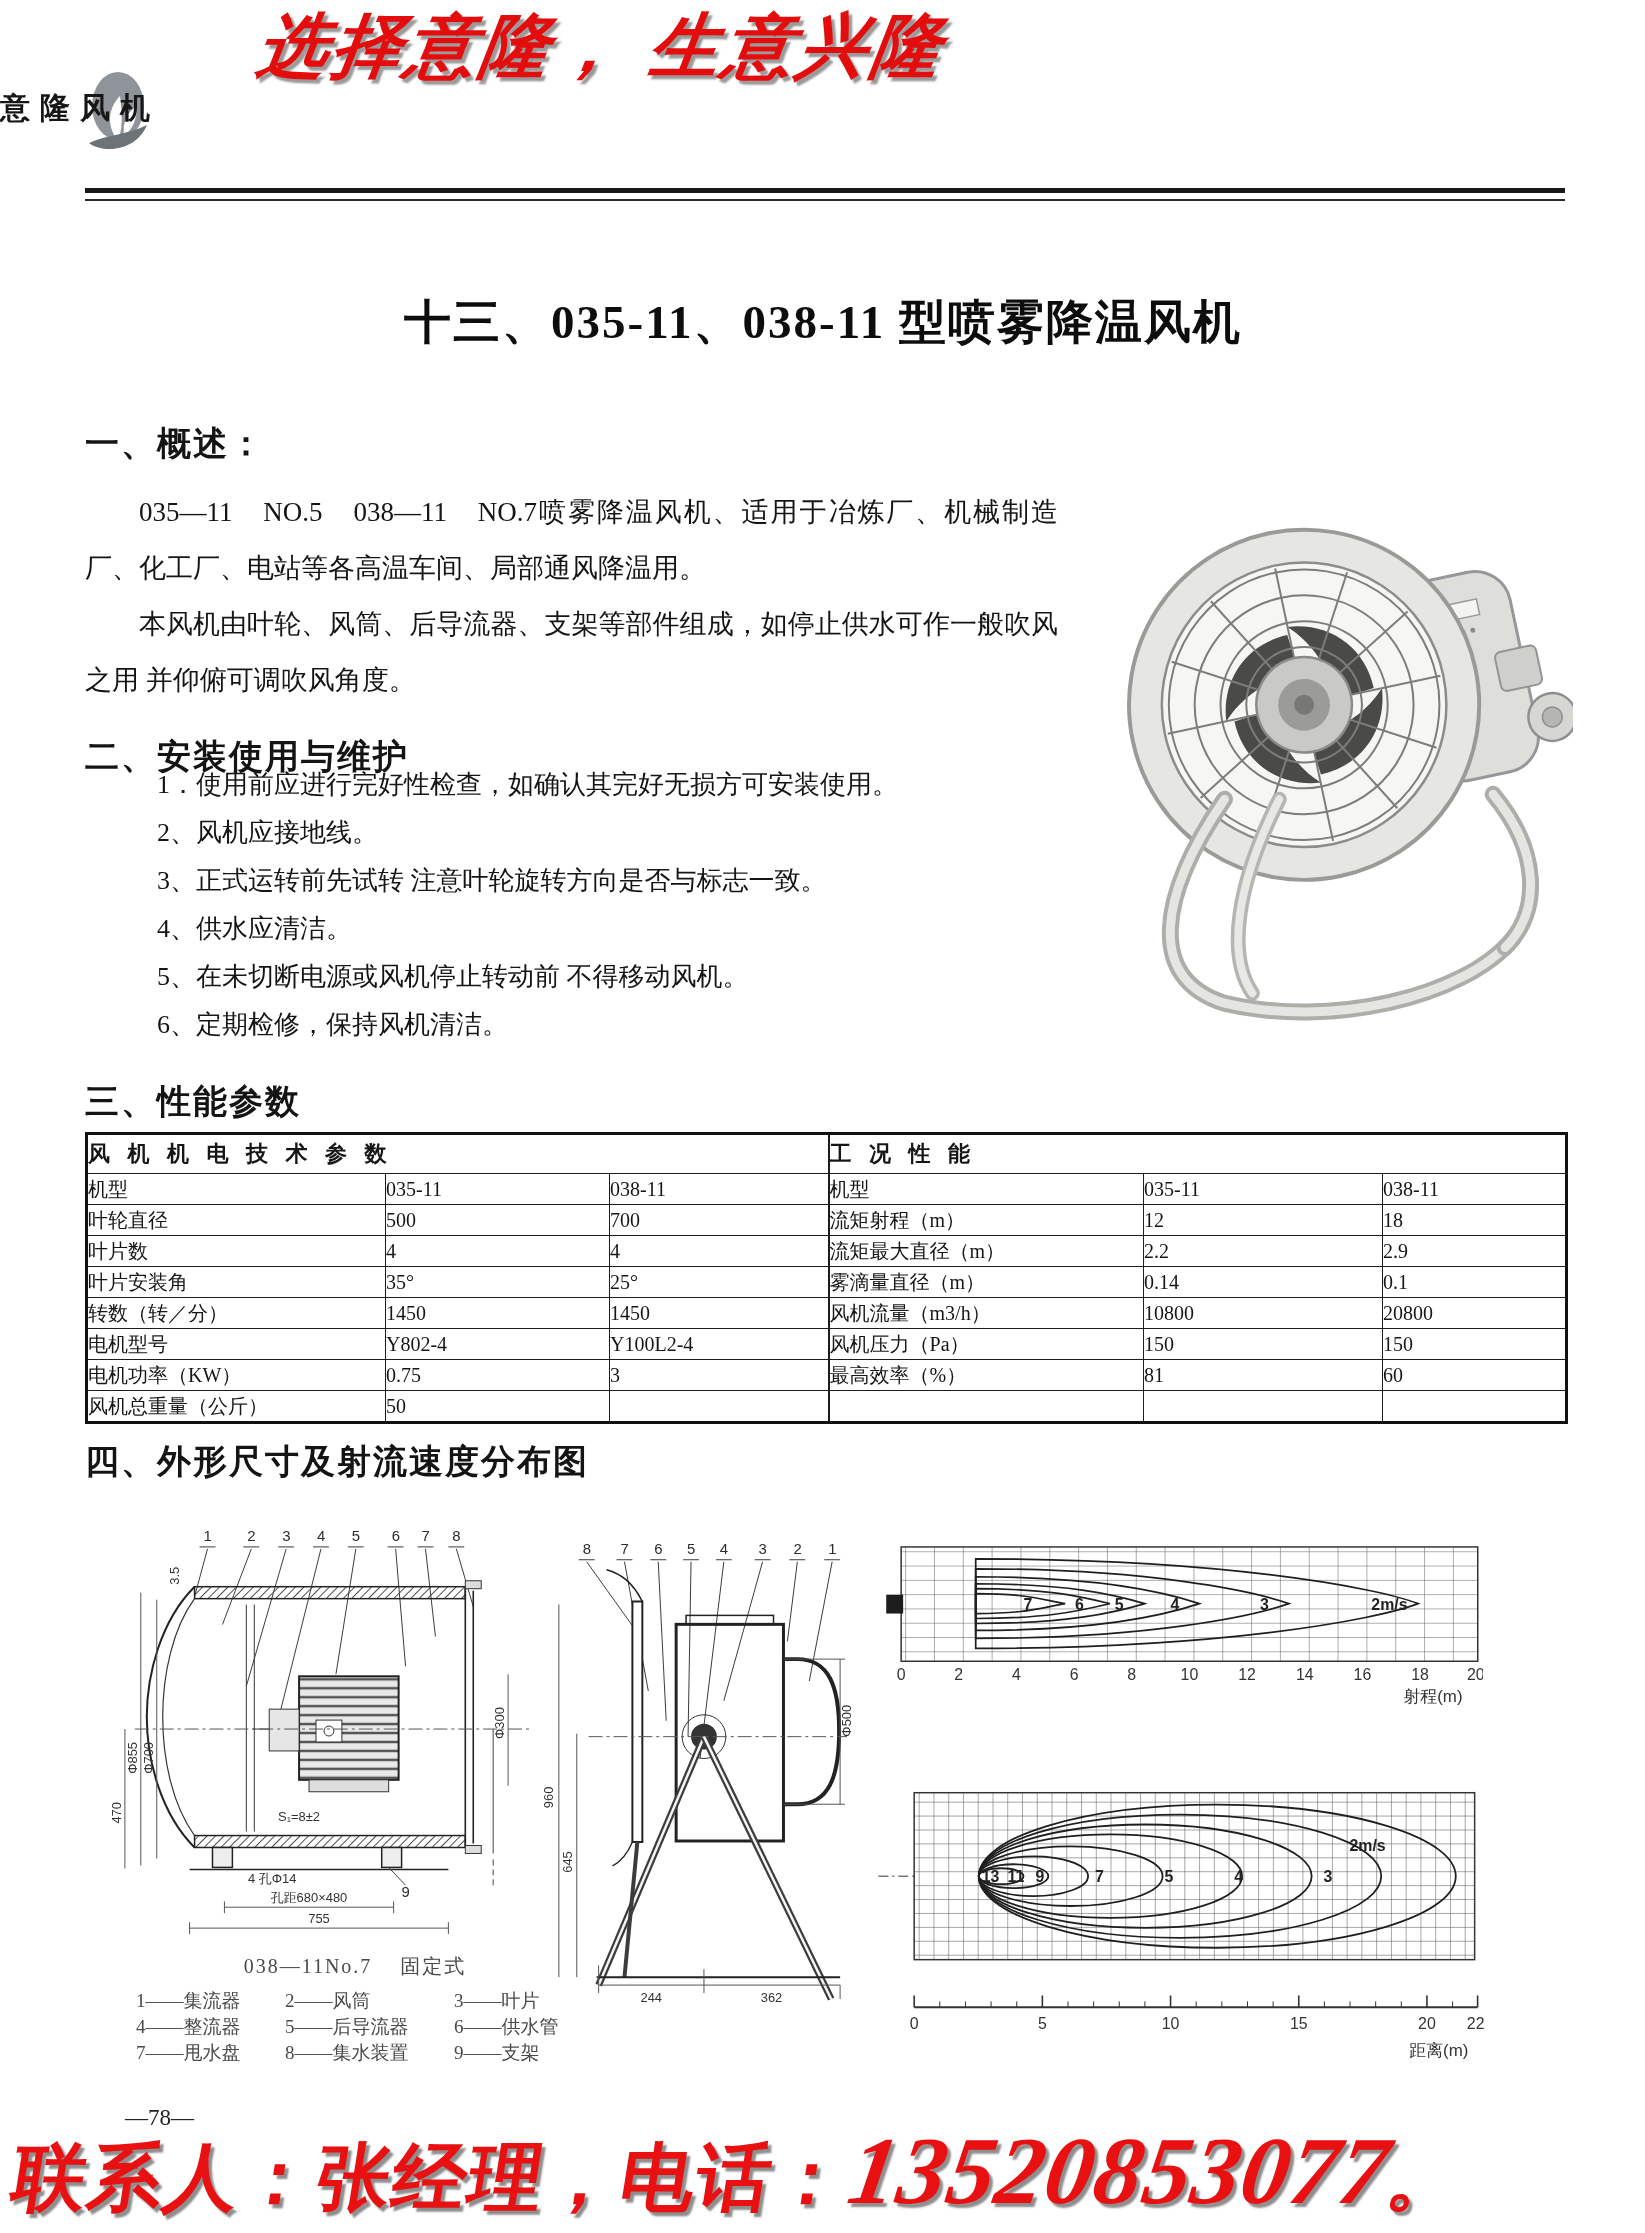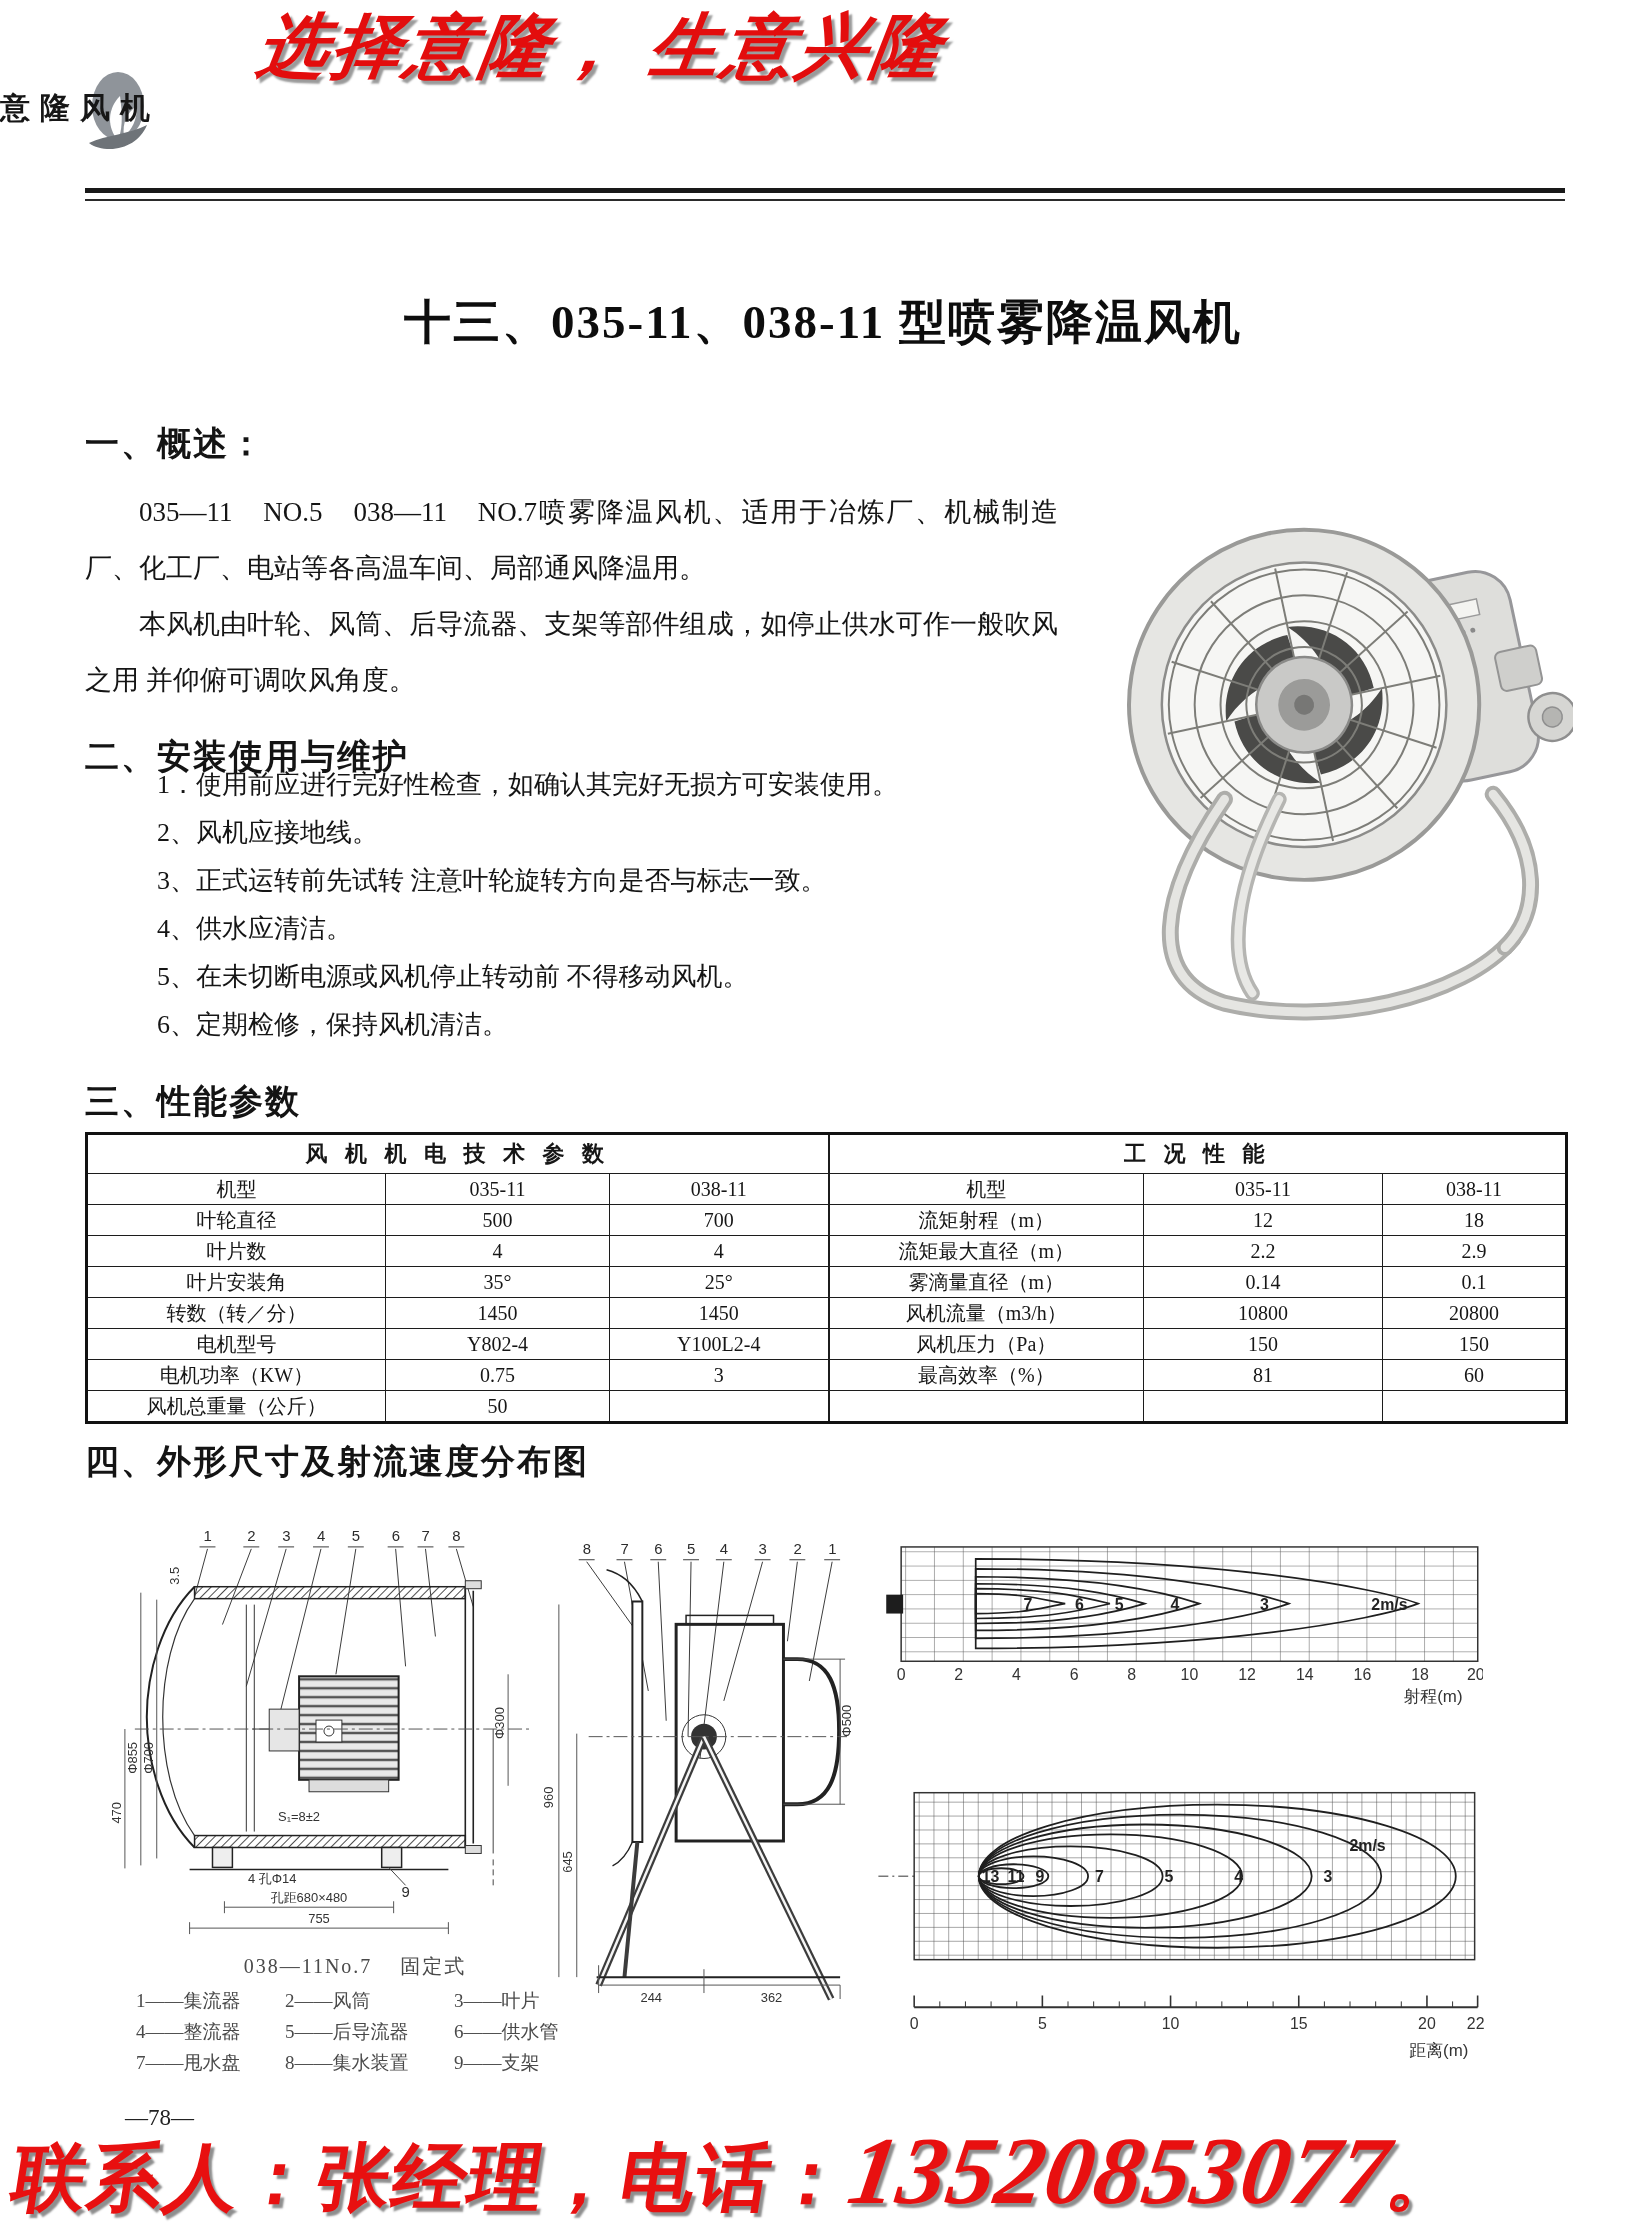--- a/index.html
+++ b/index.html
@@ -32,37 +32,37 @@
   .overview-text p{margin:0;text-indent:2em;}
 
   .install-list{position:absolute;left:157px;top:761px;width:915px;font-size:26px;
                 line-height:48px;color:#151515;}
 
   .photo{position:absolute;left:1075px;top:466px;width:498px;height:577px;}
 
   
   .perf-table{position:absolute;left:85px;top:1132px;width:1480px;border-collapse:collapse;
               font-size:20px;color:#161616;table-layout:fixed;}
-  .perf-table th,.perf-table td{border:1.5px solid #1c1c1c;text-align:center;padding:0;height:30px;
+  .perf-table th,.perf-table td{border:1.5px solid #1c1c1c;text-align:left;padding:0;height:30px;
               overflow:hidden;white-space:nowrap;}
   .perf-table th{height:38px;font-size:22px;font-weight:bold;letter-spacing:6px;}
   .perf-table .mid{border-left:2.5px solid #1c1c1c;}
   .perf-table{border:3px solid #111;}
   .perf-table tr:first-child th{border-top:3px solid #111;}
 
   
   .diagram{position:absolute;}
   .d-left{left:95px;top:1525px;width:443px;height:428px;}
   .d-mid{left:537px;top:1510px;width:320px;height:499px;}
   .d-chart-top{left:876px;top:1537px;width:607px;height:169px;}
   .d-chart-bottom{left:874px;top:1746px;width:612px;height:318px;}
 
   .legend-block{position:absolute;left:136px;top:1953px;width:438px;color:#3e3e3e;}
   .legend-caption{font-size:20px;letter-spacing:2px;text-align:center;margin-bottom:8px;color:#4a4a4a;}
-  .legend-grid{display:grid;grid-template-columns:149px 169px 119px;row-gap:5px;
+  .legend-grid{display:grid;grid-template-columns:149px 169px 119px;
                font-size:19px;color:#4a4a4a;}
 
   .page-number{position:absolute;left:125px;top:2105px;font-size:23px;color:#222;z-index:3;}
 
   .contact{position:absolute;left:14px;top:2115px;width:1632px;white-space:nowrap;z-index:2;
            color:#e81010;transform:skewX(-9deg);font-weight:900;
            text-shadow:4px 4px 2px #8e8e8e;display:flex;align-items:baseline;}
   .contact .pre{font-size:74px;letter-spacing:2px;}
   .contact .phone{font-size:96px;font-style:italic;letter-spacing:1px;}
   .contact .suf{font-size:74px;}

